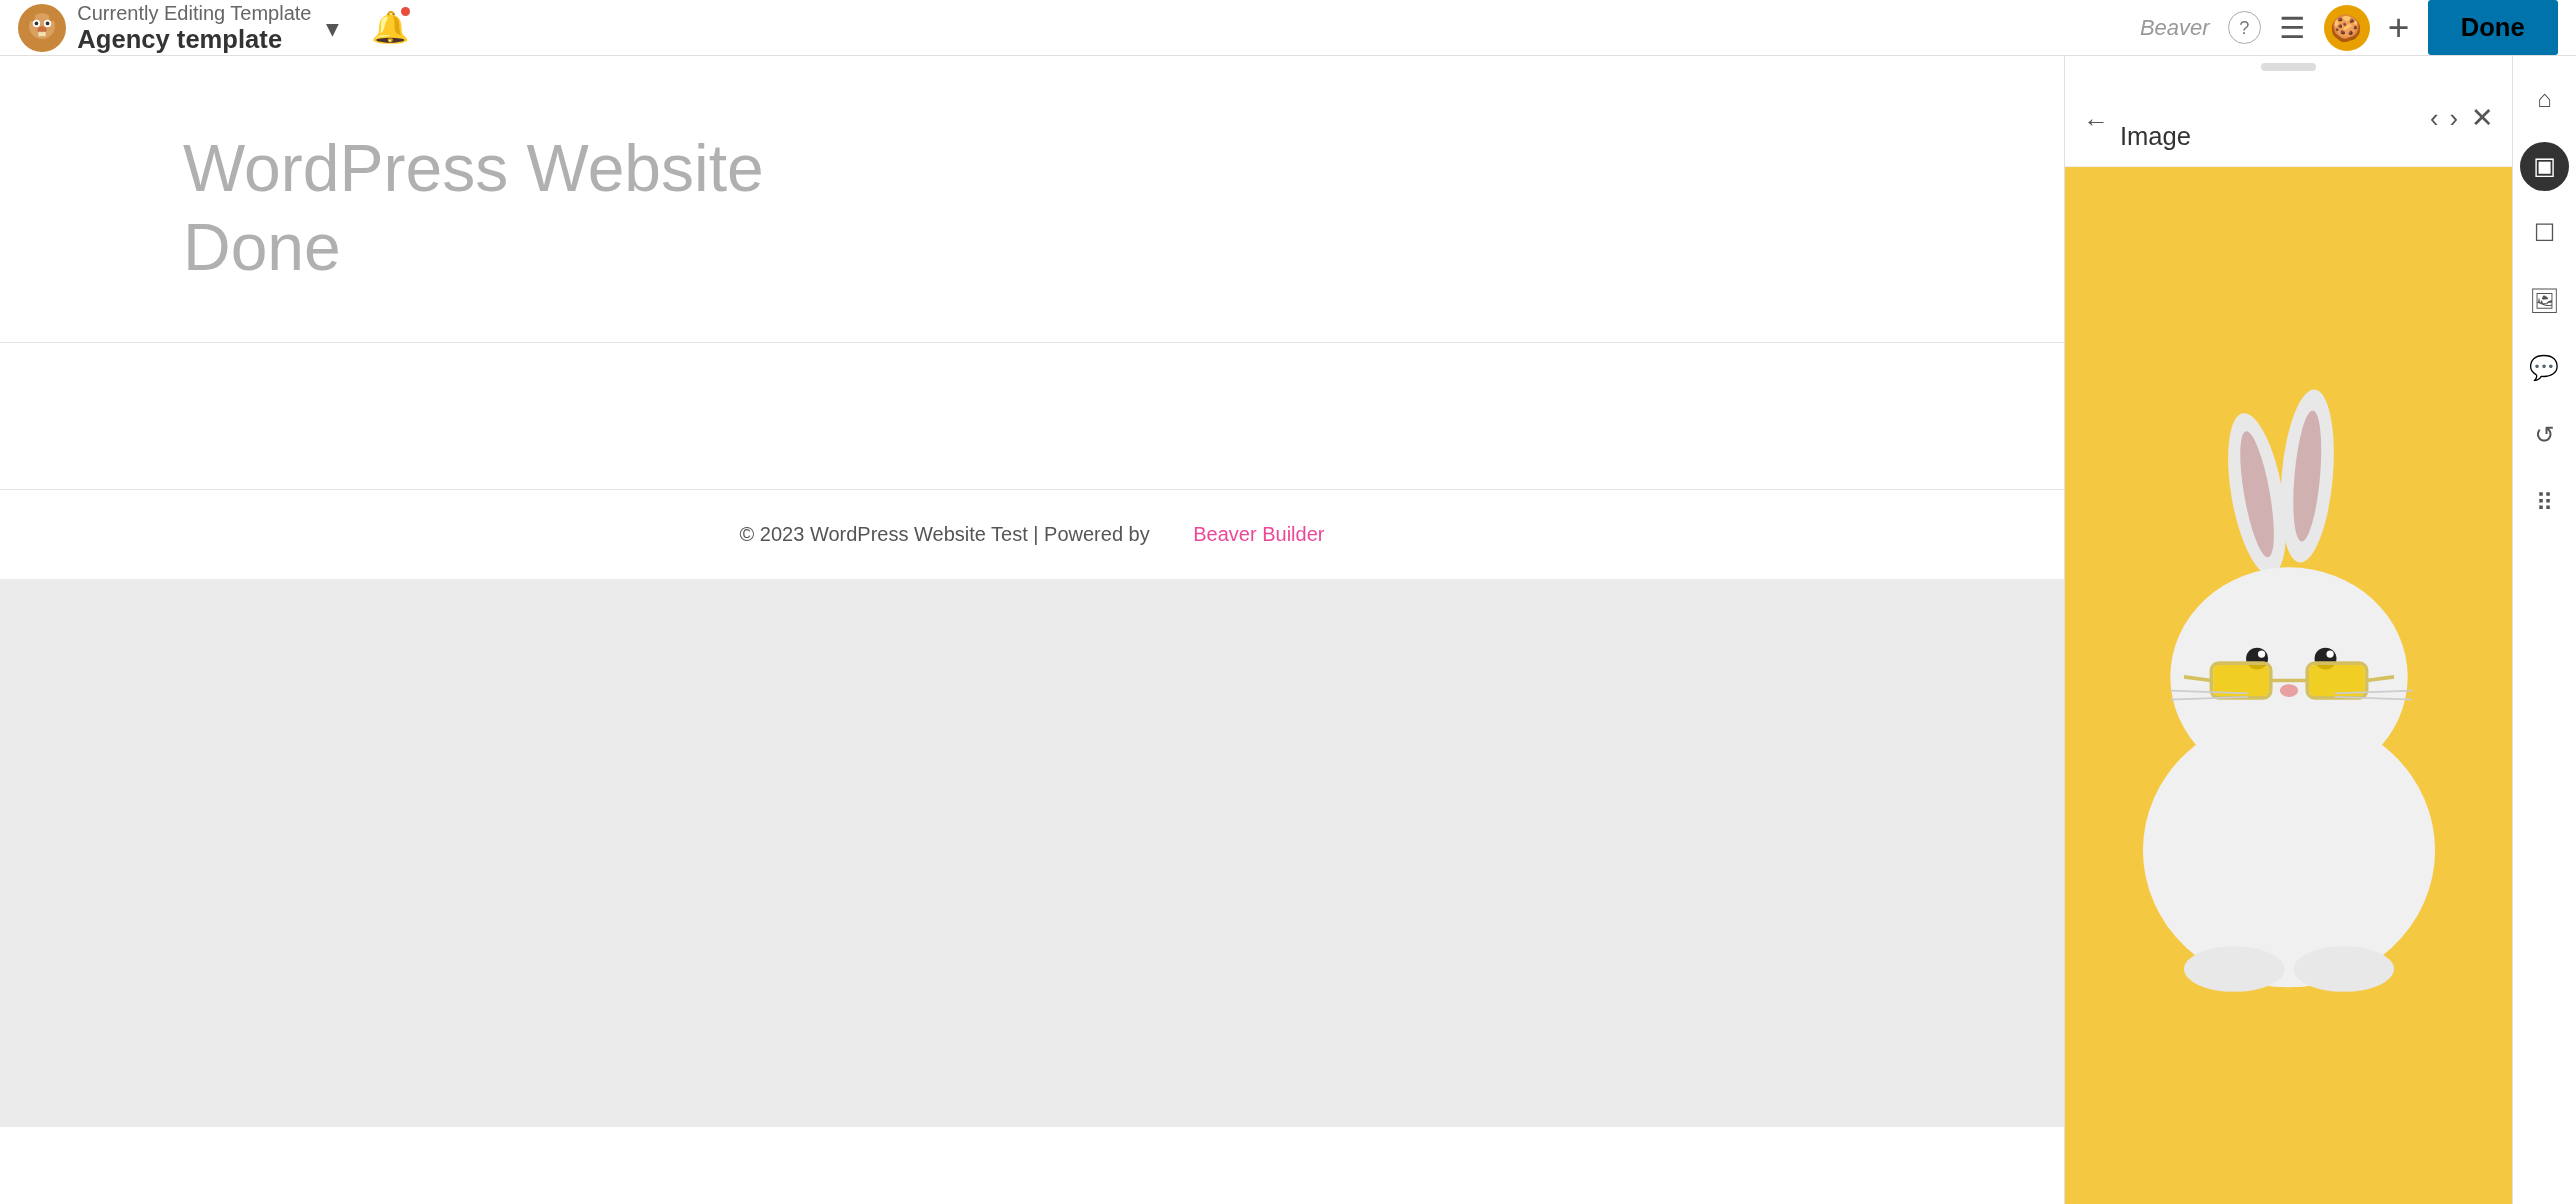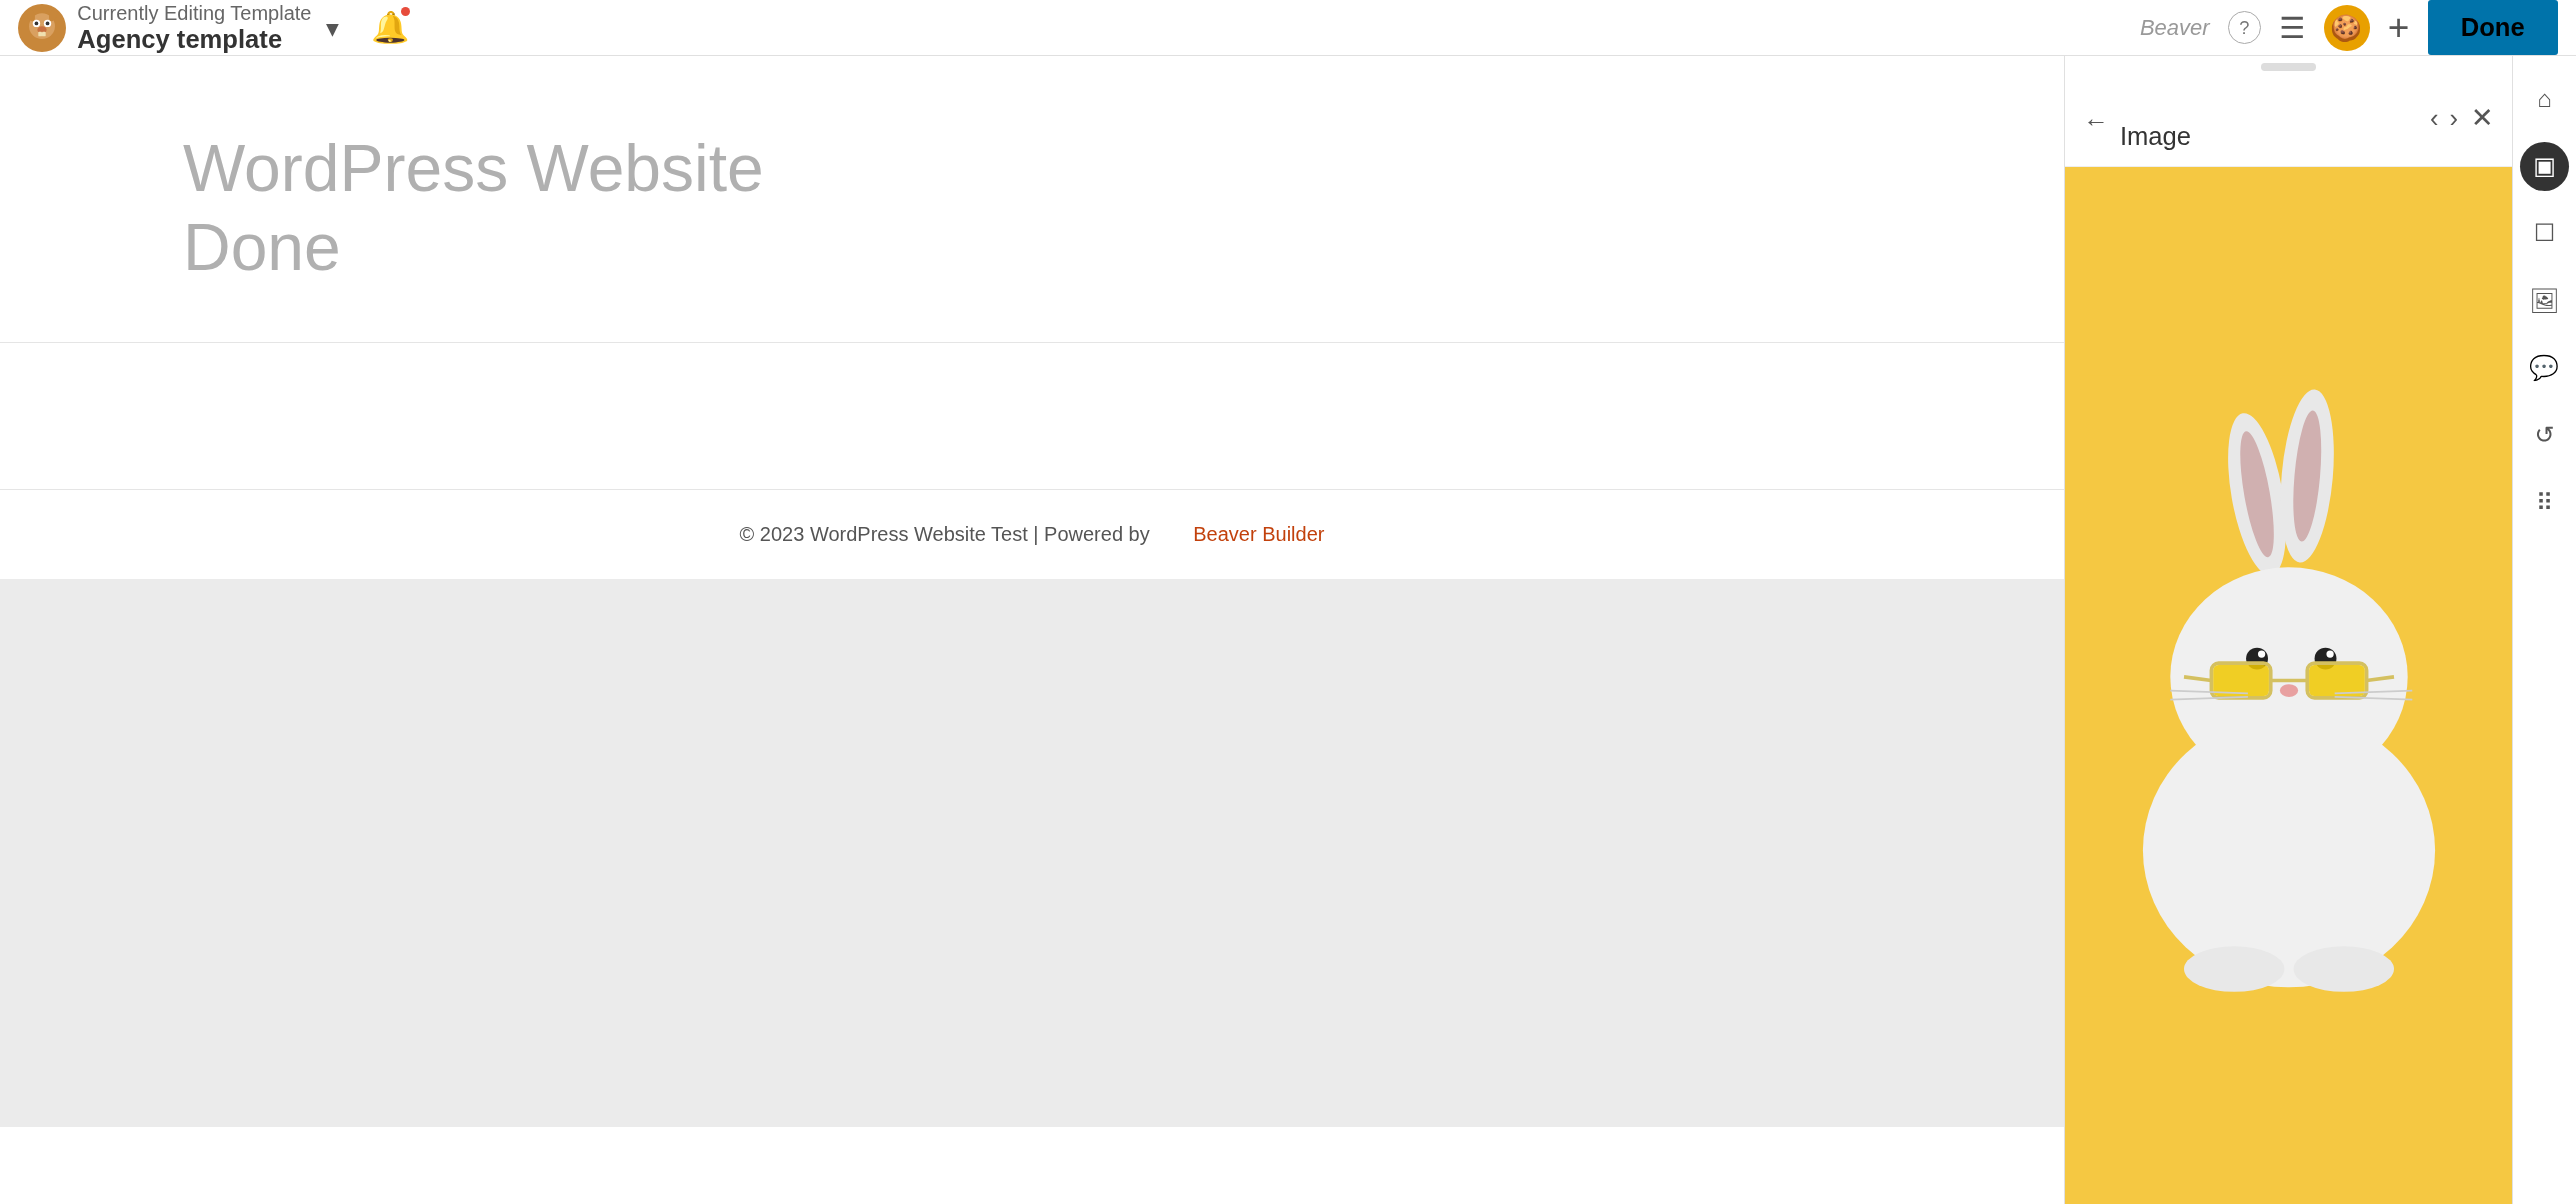--- a/index.html
+++ b/index.html
@@ -167,21 +167,21 @@
       border: none;
       border-top: 0.9px solid #e5e5e5;
     }
     .canvas-footer {
       padding: 33px 0;
       text-align: center;
       font-size: 20px;
       color: #555;
     }
     .canvas-footer a {
-      color: #c2410c;
+      color: #ec4899;
       text-decoration: none;
       margin-left: 38px;
     }
     .canvas-bg-section {
       background: #ebebeb;
       flex: 1;
       min-height: 548px;
     }
 
     

